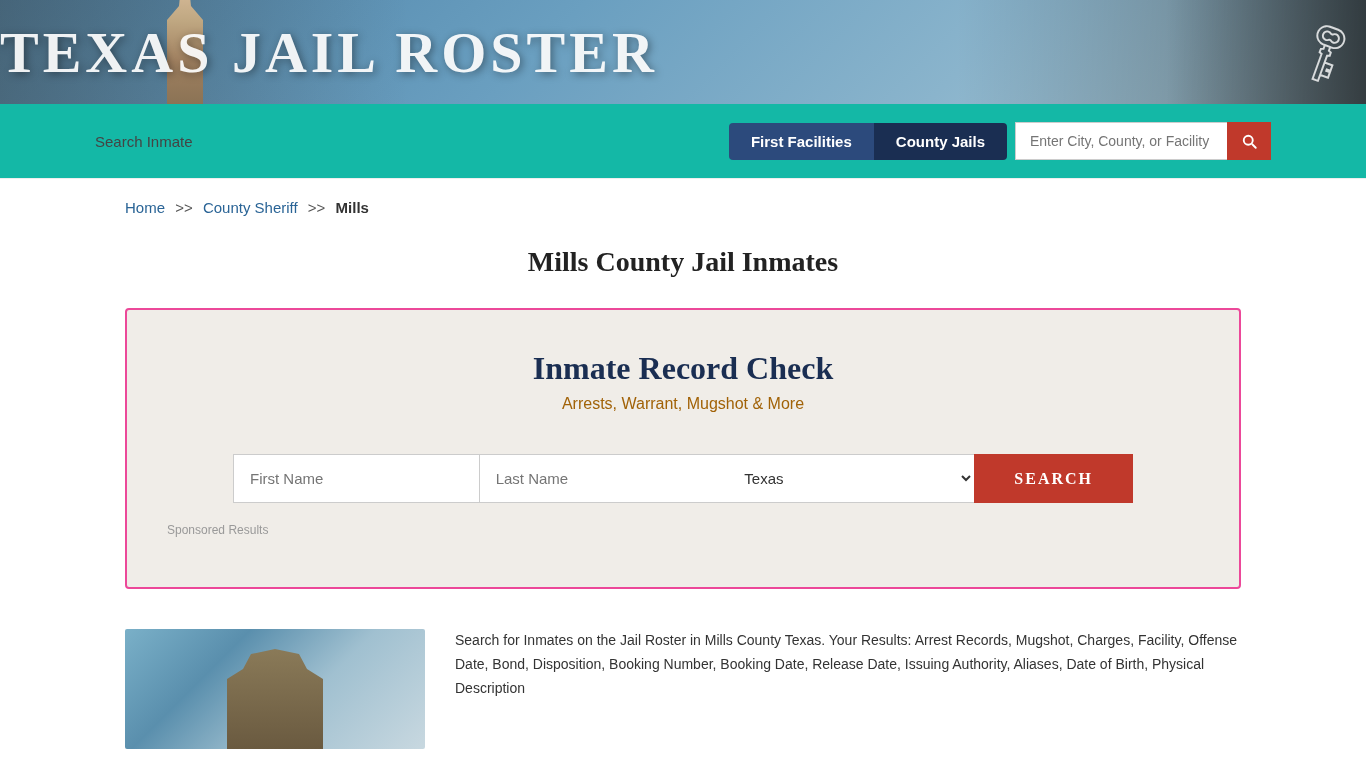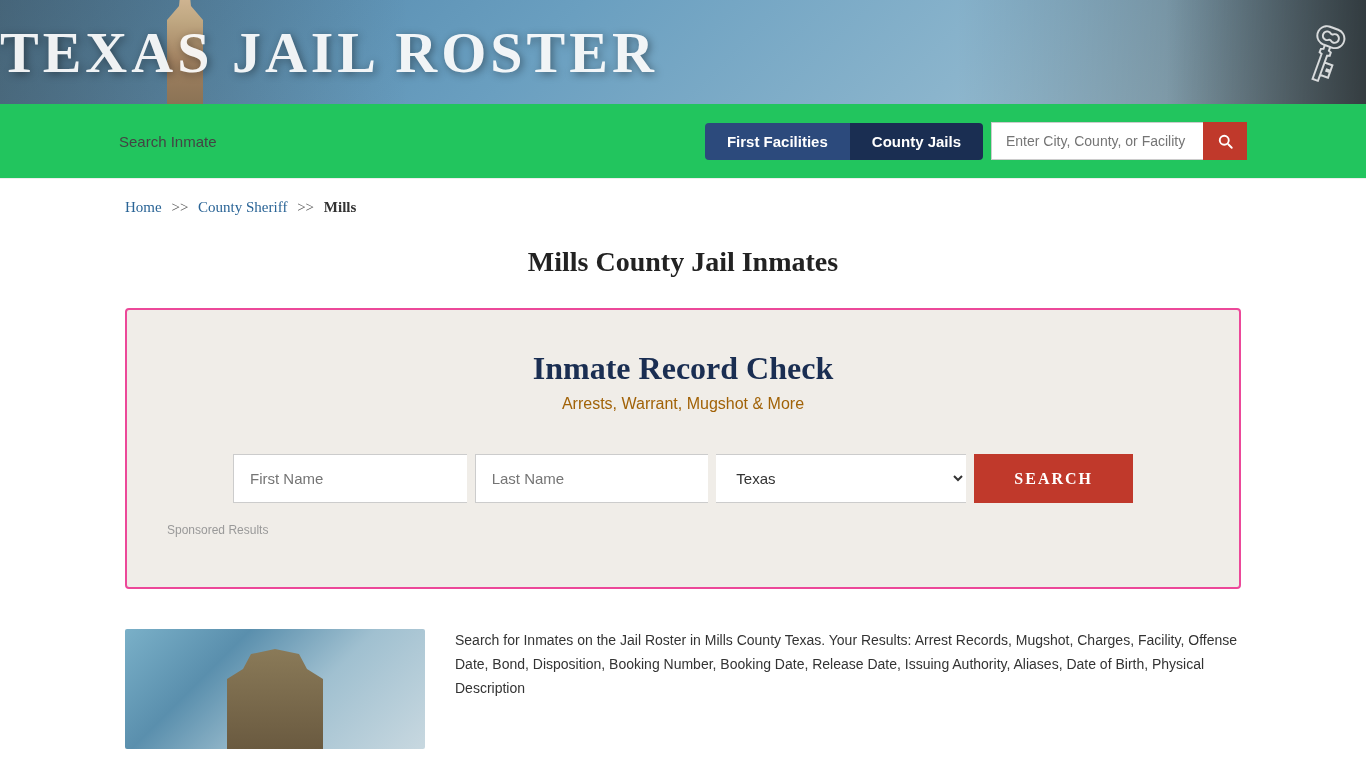--- a/index.html
+++ b/index.html
@@ -57,22 +57,22 @@
       font-size: 48px;
       color: rgba(255,255,255,0.8);
       transform: rotate(-30deg);
     }
 
     
     .nav-bar {
       display: flex;
       align-items: center;
       justify-content: space-between;
-      padding: 18px 119px;
-      background: #22c55e;
+      padding: 18px 95px;
+      background: #14b8a6;
       border-bottom: 1px solid #eee;
     }
     .nav-left {
       font-size: 15px;
       color: #444;
       font-family: Arial, sans-serif;
     }
     .nav-right {
       display: flex;
       align-items: center;
@@ -122,21 +122,21 @@
     }
     .nav-search-btn svg {
       width: 18px;
       height: 18px;
       fill: #fff;
     }
 
     
     .breadcrumb {
       padding: 20px 125px 10px;
-      font-family: Liberation Serif, serif;
+      font-family: Liberation Sans, sans-serif;
       font-size: 15px;
     }
     .breadcrumb a {
       color: #2a6496;
       text-decoration: none;
     }
     .breadcrumb .sep {
       color: #555;
       margin: 0 6px;
     }
@@ -175,21 +175,21 @@
     }
     .record-check-subtitle {
       text-align: center;
       font-size: 16px;
       color: #a16207;
       font-family: Arial, sans-serif;
       margin-bottom: 41px;
     }
     .record-check-form {
       display: flex;
-      gap: 8px;
+      gap: 0;
       align-items: stretch;
       max-width: 900px;
       margin: 0 auto;
     }
     .record-check-form input,
     .record-check-form select {
       padding: 14px 16px;
       font-size: 15px;
       border: 1px solid #ccc;
       outline: none;

